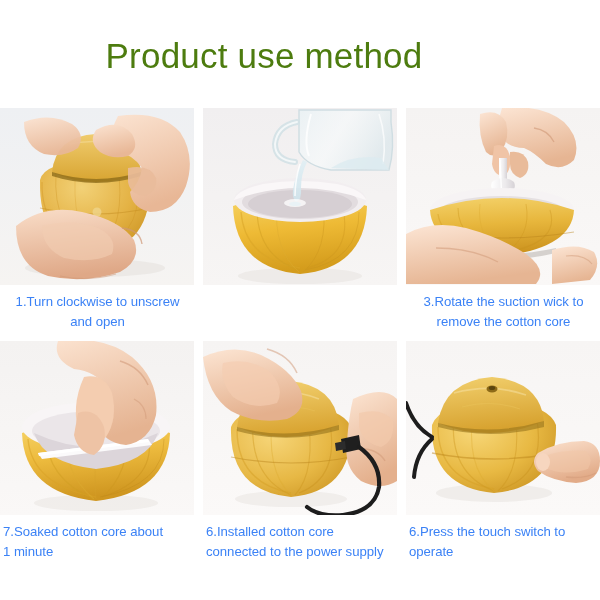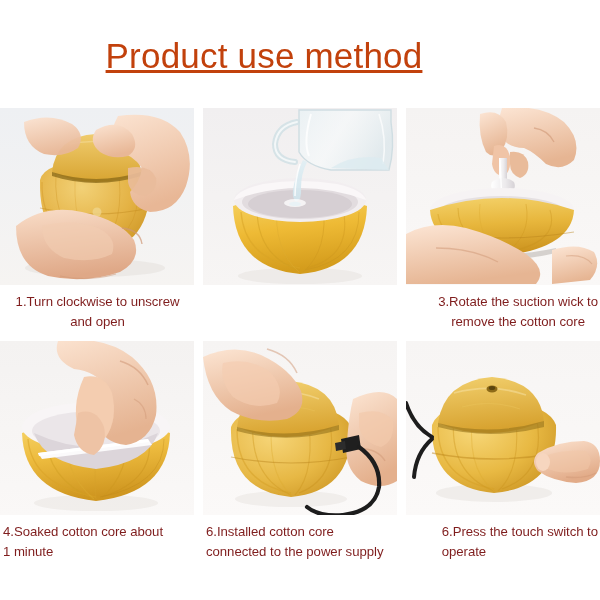--- a/index.html
+++ b/index.html
@@ -20,57 +20,56 @@
     background: #ffffff;
   }
   .page-title {
     position: absolute;
     left: 0;
     top: 34px;
     width: 528px;
     text-align: center;
     font-size: 35px;
     font-weight: 400;
-    color: #c2410c;
+    color: #4d7c0f;
     letter-spacing: 0.2px;
     line-height: 44px;
     white-space: nowrap;
-    text-decoration: underline;
   }
   .grid {
     position: absolute;
     left: 0;
     top: 108px;
     width: 600px;
   }
   .row {
     display: flex;
     flex-direction: row;
     width: 600px;
   }
   .row-1 { margin-bottom: 0; }
   .cell {
     width: 194px;
     margin-right: 9px;
     display: flex;
     flex-direction: column;
   }
-  .cell:last-child { margin-right: 8px; align-items: flex-end; }
+  .cell:last-child { margin-right: 8px; }
   .photo {
     width: 194px;
     height: 177px;
     overflow: hidden;
     position: relative;
     background: #f3f1f0;
   }
   .row-2 .photo { height: 174px; }
   .photo svg { display: block; width: 194px; height: 100%; }
   .caption {
     font-size: 13.2px;
-    color: #7f1d1d;
+    color: #3b82f6;
     line-height: 19.5px;
     padding: 7px 2px 0 3px;
     white-space: pre-line;
     letter-spacing: -0.05px;
   }
   .row-1 .caption { padding-bottom: 10px; }
   .cap-indent-c { text-align: center; }
   .cap-indent-l { text-align: left; }
 </style>
 </head>
@@ -293,21 +292,21 @@
             <path d="M38 112 L148 98 L152 104 L42 118 Z" fill="#fbfafb"></path>
             <path d="M38 112 L148 98 L149 101 L39 115 Z" fill="#ffffff"></path>
 
             <path d="M58 0 Q104 -6 132 16 Q160 40 156 74 Q150 100 126 104 Q104 102 98 84 Q110 68 108 48 Q96 30 74 28 Q52 18 58 0 Z" fill="url(#sk4)"></path>
             <path d="M84 36 Q104 32 112 52 Q118 78 106 96 Q92 108 80 96 Q70 66 84 36 Z" fill="#f4cdb0"></path>
             <path d="M78 72 Q96 66 104 86 Q108 104 94 114 Q78 112 74 94 Z" fill="#eec3a5"></path>
             <path d="M120 20 Q140 26 148 44" fill="none" stroke="#cf9776" stroke-width="1.5" opacity="0.55"></path>
             <path d="M134 58 Q146 64 146 78" fill="none" stroke="#cf9776" stroke-width="1.2" opacity="0.45"></path>
           </svg>
         </div>
-        <div class="caption cap-indent-l">4.Soaked cotton core about
+        <div class="caption cap-indent-l">7.Soaked cotton core about
   1 minute</div>
       </div>
 
       <div class="cell">
         <div class="photo">
           <svg viewBox="0 0 194 174" preserveAspectRatio="xMidYMid slice">
             <defs>
               <linearGradient id="bg5" x1="0" y1="0" x2="0" y2="1">
                 <stop offset="0" stop-color="#f6f4f3"></stop>
                   <stop offset="1" stop-color="#fbf9f8"></stop>

